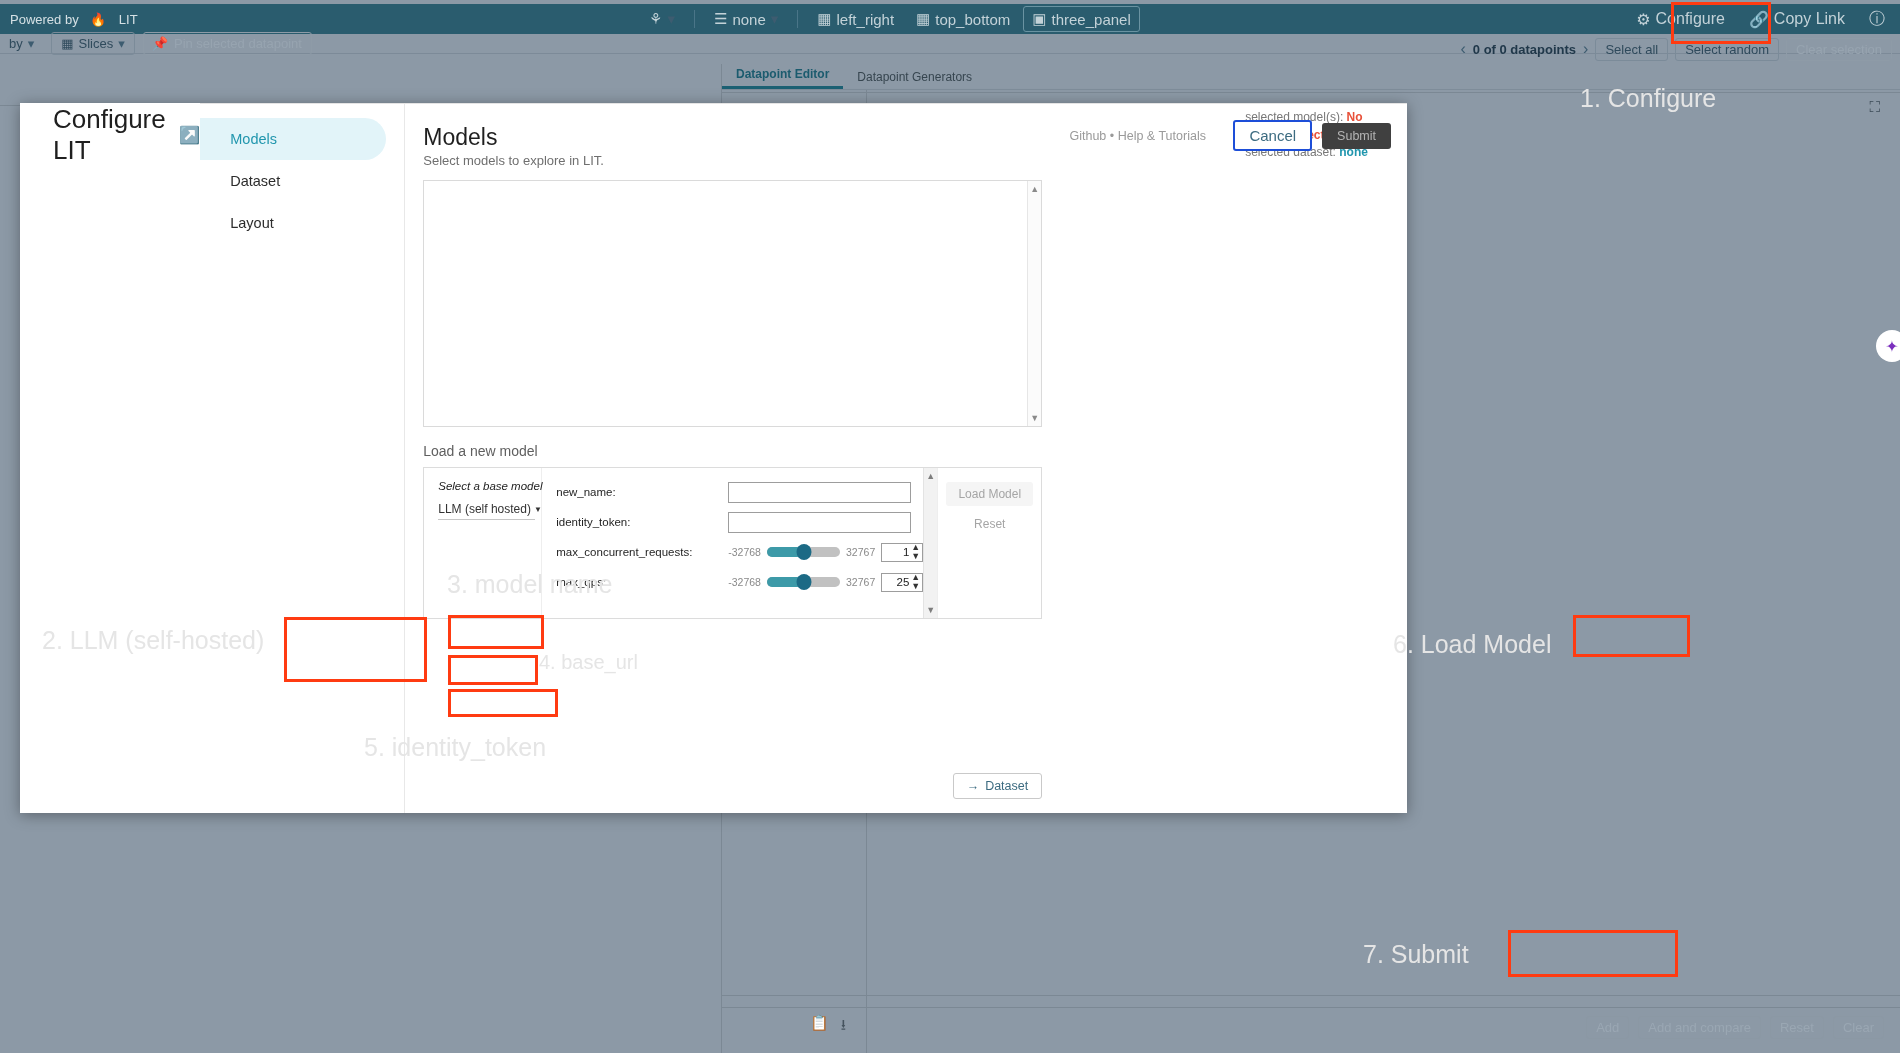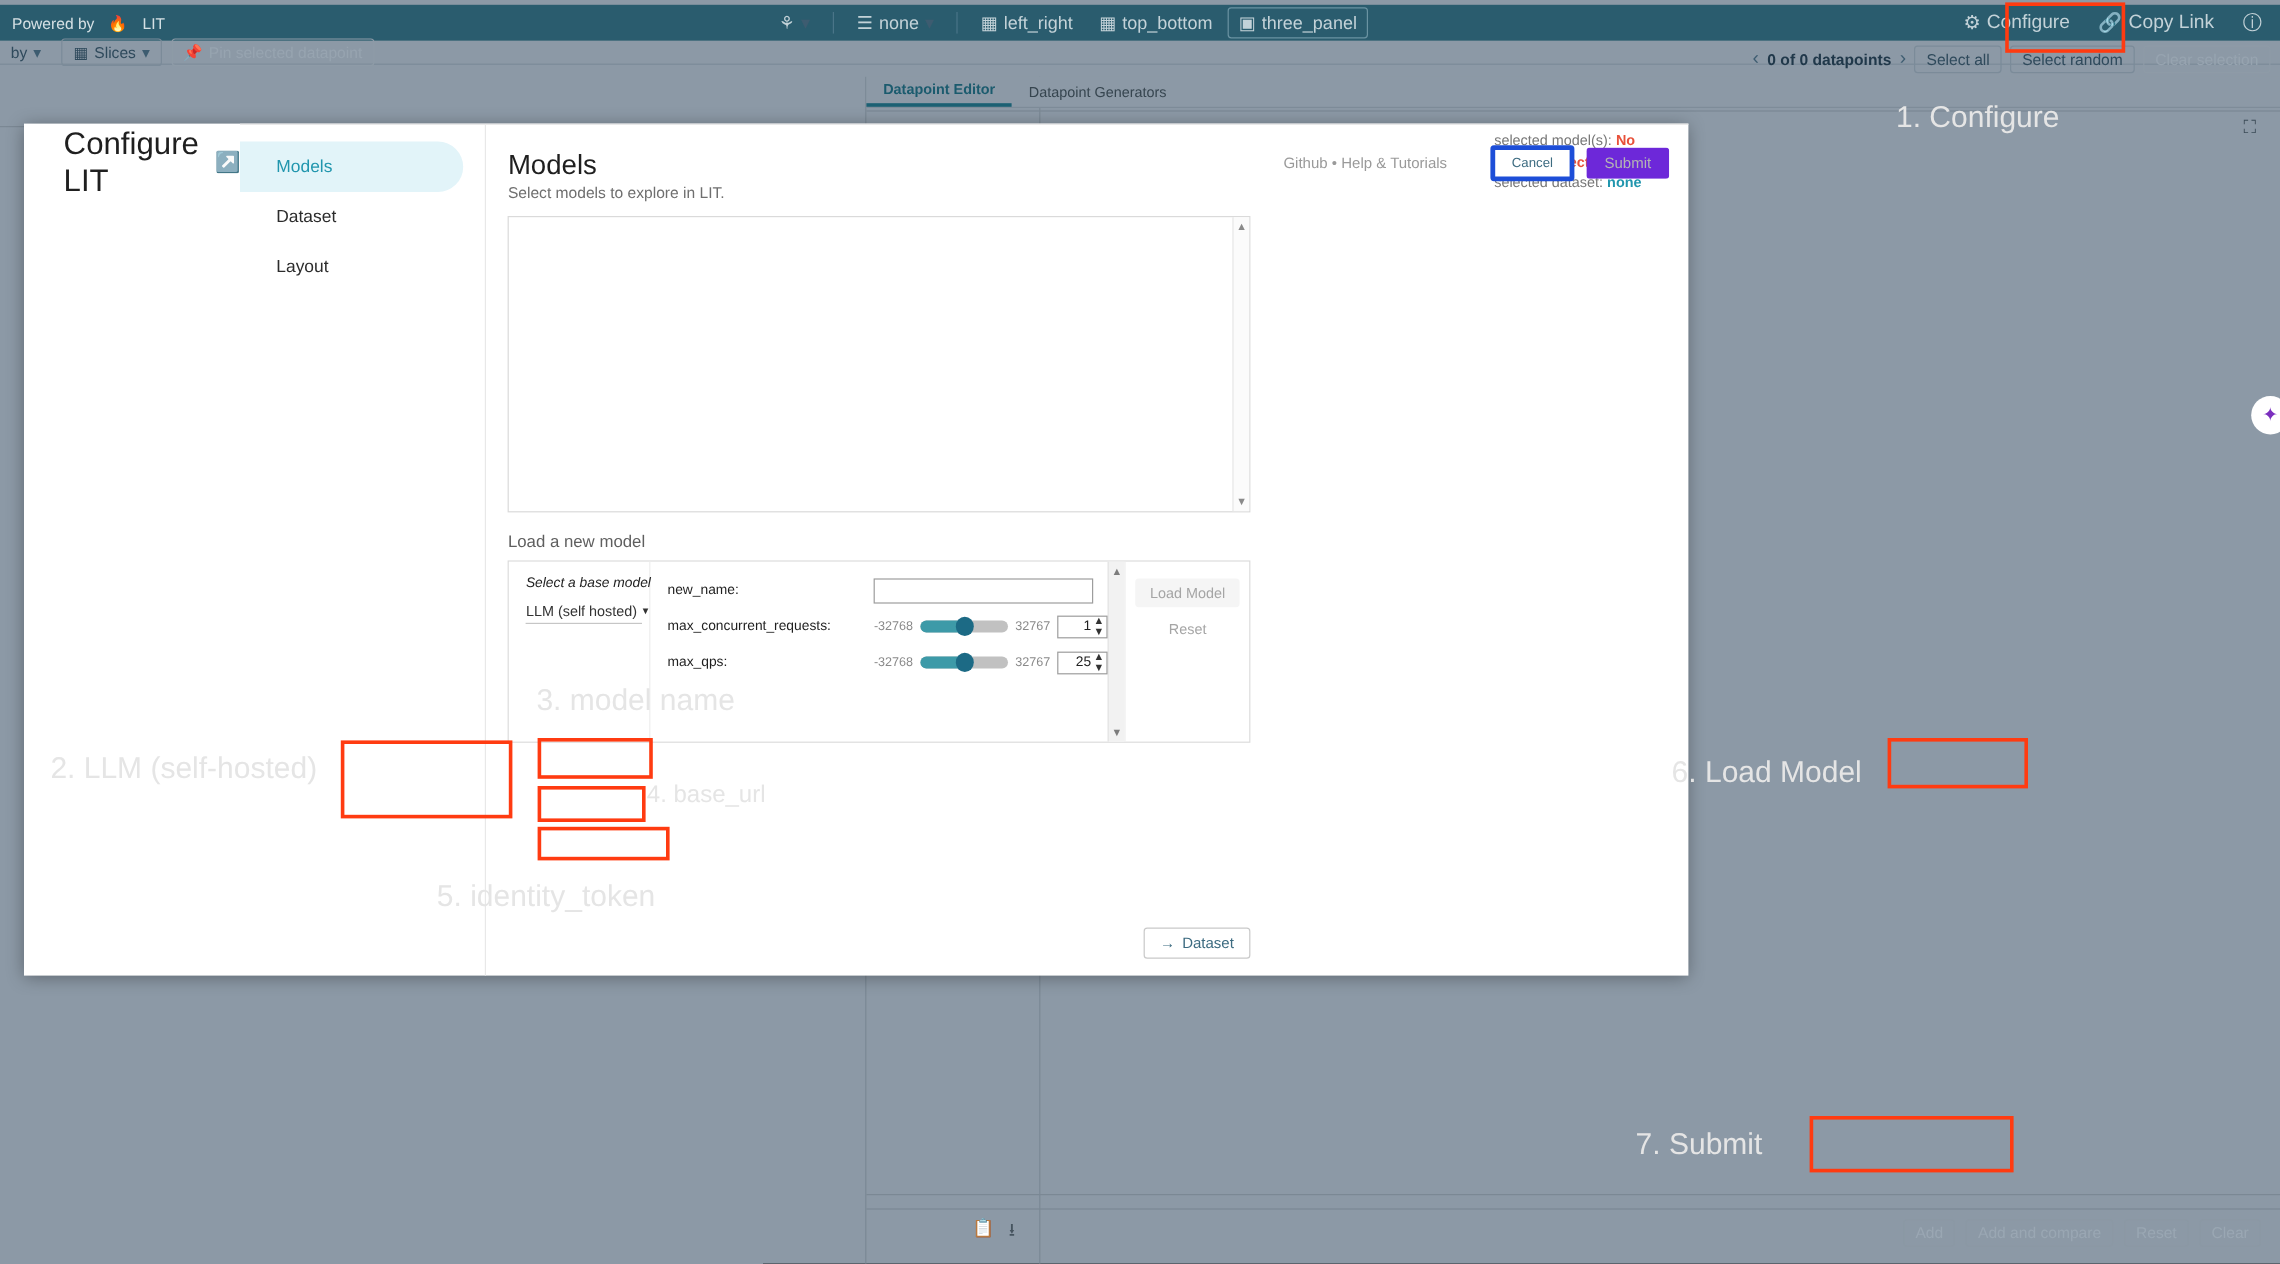--- a/index.html
+++ b/index.html
@@ -191,26 +191,26 @@
   .modal-footer {
     height: 64px; border-top: 1px solid #e4e4e4;
     display: flex; align-items: center; position: relative;
   }
   .footer-links { width: 205px; text-align: center; font-size: 12.5px; color: #9a9a9a; }
   .footer-status { padding-left: 30px; font-size: 12px; color: #777; line-height: 1.45; }
   .stat-red { color: #e8513a; font-weight: bold; }
   .stat-teal { color: #2196ae; font-weight: bold; }
   .footer-btns { position: absolute; right: 16px; display: flex; gap: 10px; align-items: center; }
   .btn-cancel {
-    border: 4px solid #1d4ed8; border-radius: 3px; padding: 5px 14px;
-    font-size: 11px; color: #3c6b80; background: #fff;
+    border: 2px solid #1d4ed8; border-radius: 3px; padding: 5px 14px;
+    font-size: 15px; color: #3c6b80; background: #fff;
   }
   .btn-submit {
     border: 1px solid transparent; border-radius: 3px; padding: 5px 14px;
-    font-size: 12.5px; color: #b4b4b4; background: #6d28d9;
+    font-size: 12.5px; color: #b4b4b4; background: #404040;
   }
 
   
   .anno-box {
     position: absolute; border: 3px solid #ff3b11; z-index: 40; pointer-events: none;
   }
   .anno-text {
     position: absolute; color: #e5e5e5; z-index: 41;
     font-family: Liberation Sans, sans-serif; white-space: nowrap;
   }
@@ -386,20 +386,24 @@
         </div>
 
         <div class="fields-col">
 
           <div class="field-row">
             <div class="field-label">new_name:</div>
             <input class="text-input" type="text" value="" style="">
           </div>
 
 
+          <div class="field-row">
+            <div class="field-label">identity_token:</div>
+            <input class="text-input" type="text" value="" style="">
+          </div>
 
           <div class="field-row">
             <div class="field-label">max_concurrent_requests:</div>
             <div class="slider-wrap">
               <span class="slider-min">-32768</span>
               <div class="slider-track">
                 <div class="slider-fill"></div>
                 <div class="slider-thumb"></div>
               </div>
               <span class="slider-max">32767</span>

